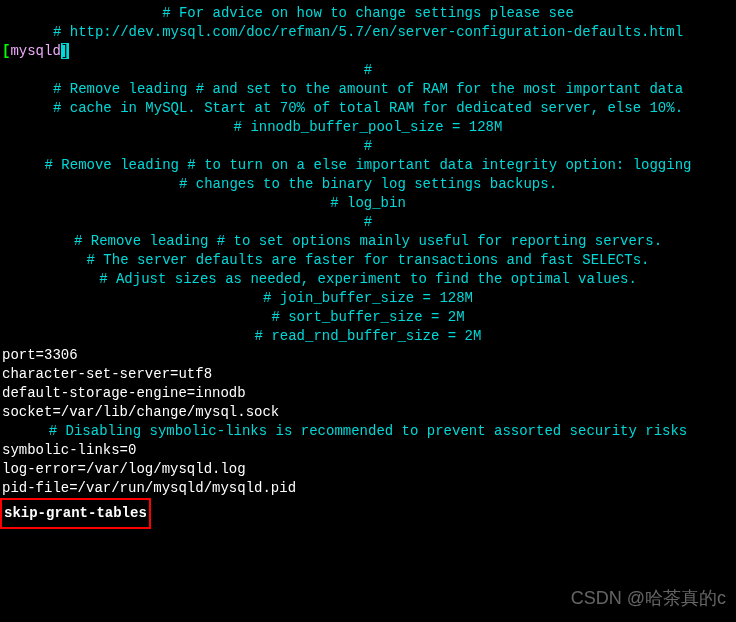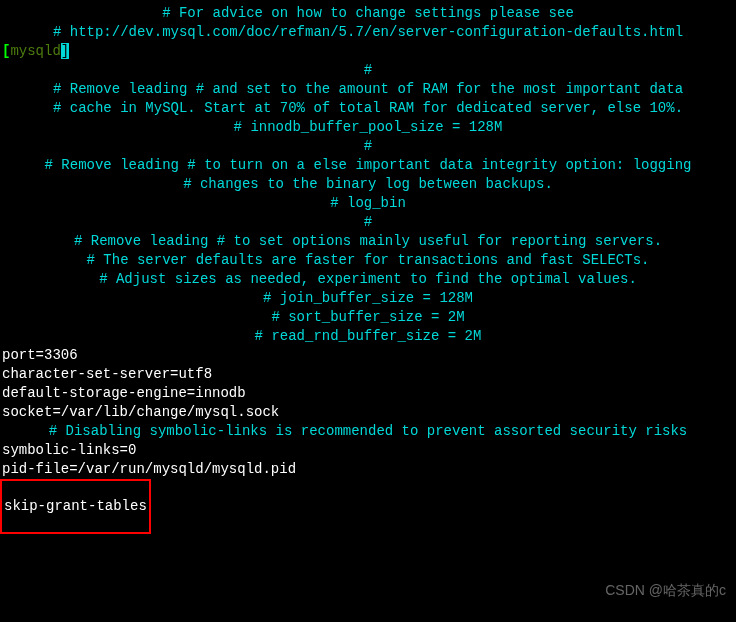--- a/index.html
+++ b/index.html
@@ -32,67 +32,69 @@
     }
     .bracket-green {
       color: #00ff00;
       font-weight: bold;
     }
     .bracket-end {
       background: #00d8d8;
       color: #000000;
     }
     .section {
-      color: #4d7c0f;
+      color: #f0abfc;
       margin-top: 39px;
     }
     .red-box {
       border: 2px solid #ff0000;
       display: inline-block;
-      padding: 16px 2px;
+      padding: 4px 2px;
       margin-left: -2px;
+      font-weight: bold;
     }
     .watermark {
       position: absolute;
-      bottom: 22px;
+      bottom: 14px;
       right: 10px;
       color: rgba(200, 200, 200, 0.5);
       font-family: sans-serif;
-      font-size: 14px;
+      font-size: 18px;
     }
   </style>
 </head>
 <body>
 
 <div>
   <span class="line comment"># For advice on how to change settings please see</span>
   <span class="line comment"># http://dev.mysql.com/doc/refman/5.7/en/server-configuration-defaults.html</span>
   <span class="line"></span>
   <span class="line"><span class="bracket-green">[</span><span class="section">mysqld</span><span class="bracket-end">]</span></span>
   <span class="line comment">#</span>
   <span class="line comment"># Remove leading # and set to the amount of RAM for the most important data</span>
   <span class="line comment"># cache in MySQL. Start at 70% of total RAM for dedicated server, else 10%.</span>
   <span class="line comment"># innodb_buffer_pool_size = 128M</span>
   <span class="line comment">#</span>
   <span class="line comment"># Remove leading # to turn on a else important data integrity option: logging</span>
-  <span class="line comment"># changes to the binary log between backups.</span>
+  <span class="line comment"># changes to the binary log settings backups.</span>
   <span class="line comment"># log_bin</span>
   <span class="line comment">#</span>
   <span class="line comment"># Remove leading # to set options mainly useful for reporting servers.</span>
   <span class="line comment"># The server defaults are faster for transactions and fast SELECTs.</span>
   <span class="line comment"># Adjust sizes as needed, experiment to find the optimal values.</span>
   <span class="line comment"># join_buffer_size = 128M</span>
   <span class="line comment"># sort_buffer_size = 2M</span>
   <span class="line comment"># read_rnd_buffer_size = 2M</span>
   <span class="line plain">port=3306</span>
   <span class="line plain">character-set-server=utf8</span>
   <span class="line plain">default-storage-engine=innodb</span>
   <span class="line"></span>
   <span class="line plain">socket=/var/lib/change/mysql.sock</span>
   <span class="line"></span>
   <span class="line comment"># Disabling symbolic-links is recommended to prevent assorted security risks</span>
   <span class="line plain">symbolic-links=0</span>
   <span class="line"></span>
+  <span class="line plain">log-error=/var/log/mysqld.log</span>
   <span class="line plain">pid-file=/var/run/mysqld/mysqld.pid</span>
   <span class="line"><span class="red-box plain">skip-grant-tables</span></span>
 </div>
 
 <div class="watermark">CSDN @哈茶真的c</div>
 
 </body></html>

